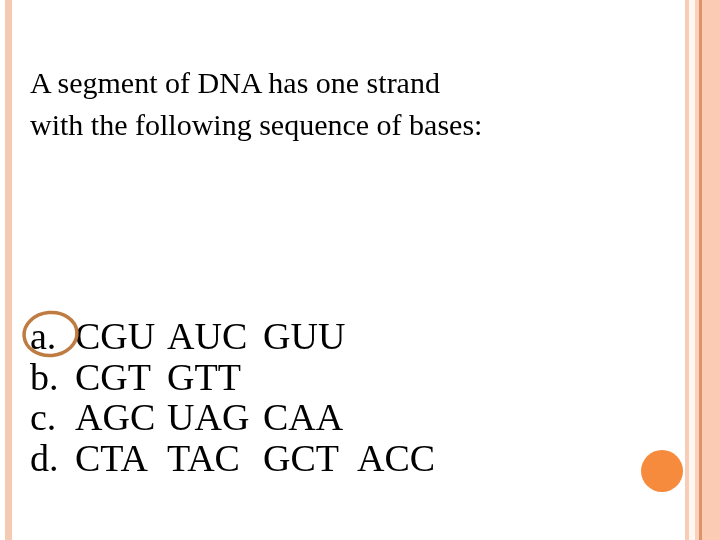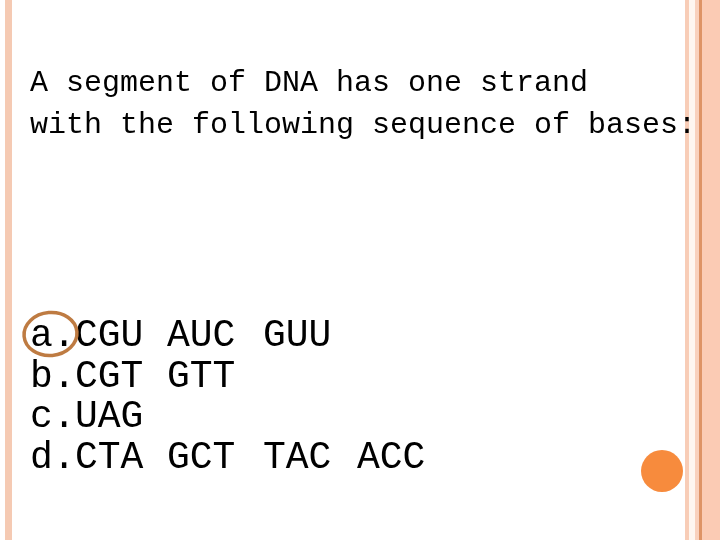--- a/index.html
+++ b/index.html
@@ -6,21 +6,21 @@
     margin: 0;
     padding: 0;
     background: #ffffff;
   }
   .slide {
     position: relative;
     width: 720px;
     height: 540px;
     background: #ffffff;
     overflow: hidden;
-    font-family: Liberation Mono, monospace;
+    font-family: Liberation Serif, serif;
     color: #000000;
   }
 
   
   .stripe { position: absolute; top: 0; height: 540px; }
   .stripe-left        { left: 5px;   width: 7px;    background: #F5CAB3; }
   .stripe-r1          { left: 685px; width: 4px;    background: #F8CDB7; }
   .stripe-r-gap       { left: 689px; width: 6px;    background: #FEF6EF; }
   .stripe-r2          { left: 695px; width: 4px;    background: #F9D1BC; }
   .stripe-r-accent    { left: 699px; width: 3px;    background: #DE9365; }
@@ -97,27 +97,29 @@
       <span>AUC</span>
       <span>GUU</span>
     </div>
     <div class="option-row">
       <span>b.</span>
       <span>CGT</span>
       <span>GTT</span>
     </div>
     <div class="option-row">
       <span>c.</span>
+      <span>AGC</span>
       <span>UAG</span>
+      <span>CAA</span>
     </div>
     <div class="option-row">
       <span>d.</span>
       <span>CTA</span>
+      <span>TAC</span>
       <span>GCT</span>
-      <span>TAC</span>
       <span>ACC</span>
     </div>
   </div>
 
   <svg class="circle-annotation" viewBox="0 0 62 52" xmlns="http://www.w3.org/2000/svg" aria-hidden="true">
     <ellipse cx="30.5" cy="26" rx="26.5" ry="21.5" fill="none" stroke-width="3.5" transform="rotate(-5 30.5 26)" stroke="#BE7B42"></ellipse>
   </svg>
 
   <svg class="bullet-dot" viewBox="0 0 42 42" xmlns="http://www.w3.org/2000/svg" aria-hidden="true">
     <circle cx="21" cy="21" r="21" fill="#F78B3D"></circle>

